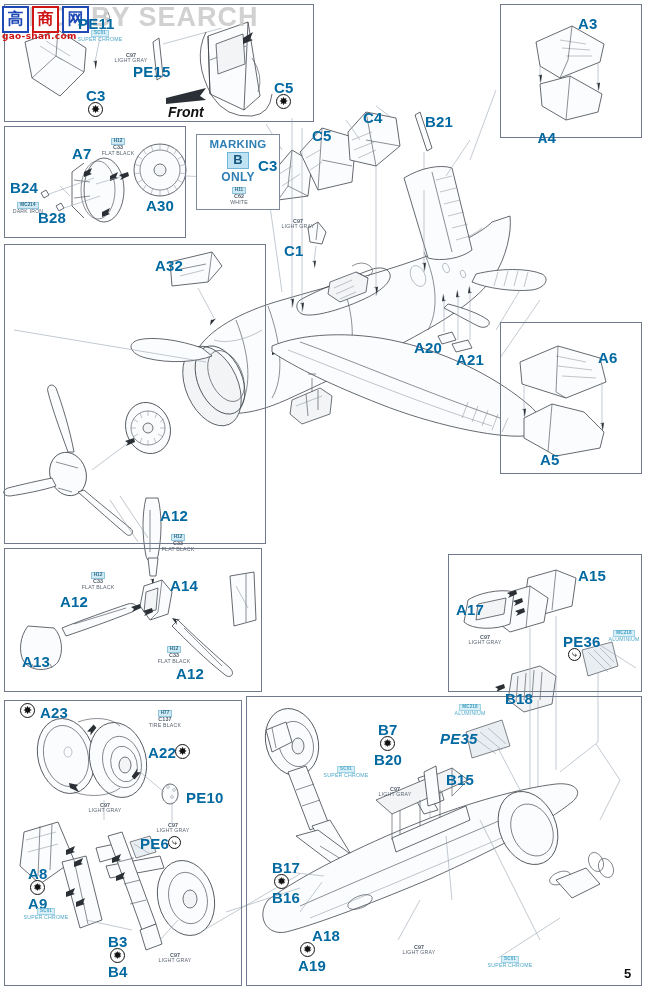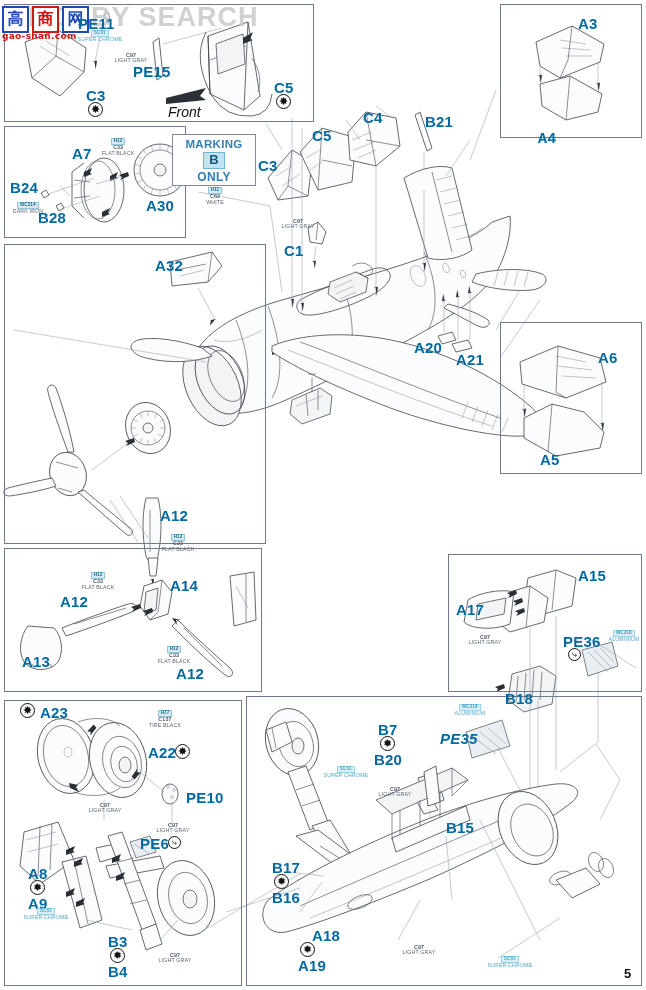--- a/index.html
+++ b/index.html
@@ -111,21 +111,21 @@
     line-height:1.15;
   }
   #marking-box .mk-only{
     font-size:12px;font-weight:bold;color:#2f7fb5;letter-spacing:.3px;
   }
 
   
   #front-cap{
     position:absolute;
     font-style:italic;
-    font-weight:normal;
+    font-weight:bold;
     font-size:14px;
     color:#111;
   }
 
   
   #page-no{
     position:absolute;
     font-weight:bold;
     font-size:13px;
     color:#111;
@@ -570,21 +570,21 @@
   <div class="frame" style="left:4px;top:4px;width:310px;height:118px;"></div>
   <div class="frame" style="left:4px;top:126px;width:182px;height:112px;"></div>
   <div class="frame" style="left:500px;top:4px;width:142px;height:134px;"></div>
   <div class="frame" style="left:500px;top:322px;width:142px;height:152px;"></div>
   <div class="frame" style="left:4px;top:548px;width:258px;height:144px;"></div>
   <div class="frame" style="left:4px;top:244px;width:262px;height:300px;"></div>
   <div class="frame" style="left:4px;top:700px;width:238px;height:286px;"></div>
   <div class="frame" style="left:246px;top:696px;width:396px;height:290px;"></div>
   <div class="frame" style="left:448px;top:554px;width:194px;height:138px;"></div>
 
-  <div id="marking-box" style="left:172px;top:134px;width:84px;height:52px;">
+  <div id="marking-box" style="left:196px;top:134px;width:84px;height:76px;">
     <div class="mk-title">MARKING</div>
     <div class="mk-letter">B</div>
     <div class="mk-only">ONLY</div>
     <div class="paint" style="left:22px;top:52px;width:40px;">
       <span class="code">H11</span>
       <span class="num">C62</span>
       <span class="nm">WHITE</span>
     </div>
   </div>
 
@@ -649,21 +649,21 @@
   <div class="plabel" style="left:28px;top:866px;">A8</div>
   <div class="sym" style="left:30px;top:880px;">✹</div>
   <div class="plabel" style="left:28px;top:896px;">A9</div>
   <div class="plabel" style="left:108px;top:934px;">B3</div>
   <div class="sym" style="left:110px;top:948px;">✹</div>
   <div class="plabel" style="left:108px;top:964px;">B4</div>
 
   <div class="plabel" style="left:378px;top:722px;">B7</div>
   <div class="sym" style="left:380px;top:736px;">✹</div>
   <div class="plabel" style="left:374px;top:752px;">B20</div>
-  <div class="plabel" style="left:446px;top:772px;margin-top:48px;">B15</div>
+  <div class="plabel" style="left:446px;top:772px;">B15</div>
   <div class="plabel" style="left:272px;top:860px;">B17</div>
   <div class="sym" style="left:274px;top:874px;">✹</div>
   <div class="plabel" style="left:272px;top:890px;">B16</div>
   <div class="plabel" style="left:312px;top:928px;">A18</div>
   <div class="sym" style="left:300px;top:942px;">✹</div>
   <div class="plabel" style="left:298px;top:958px;">A19</div>
 
   <div class="paint chrome" style="left:72px;top:30px;width:56px;">
     <span class="code">SC01</span>
     <span class="nm">SUPER CHROME</span>

